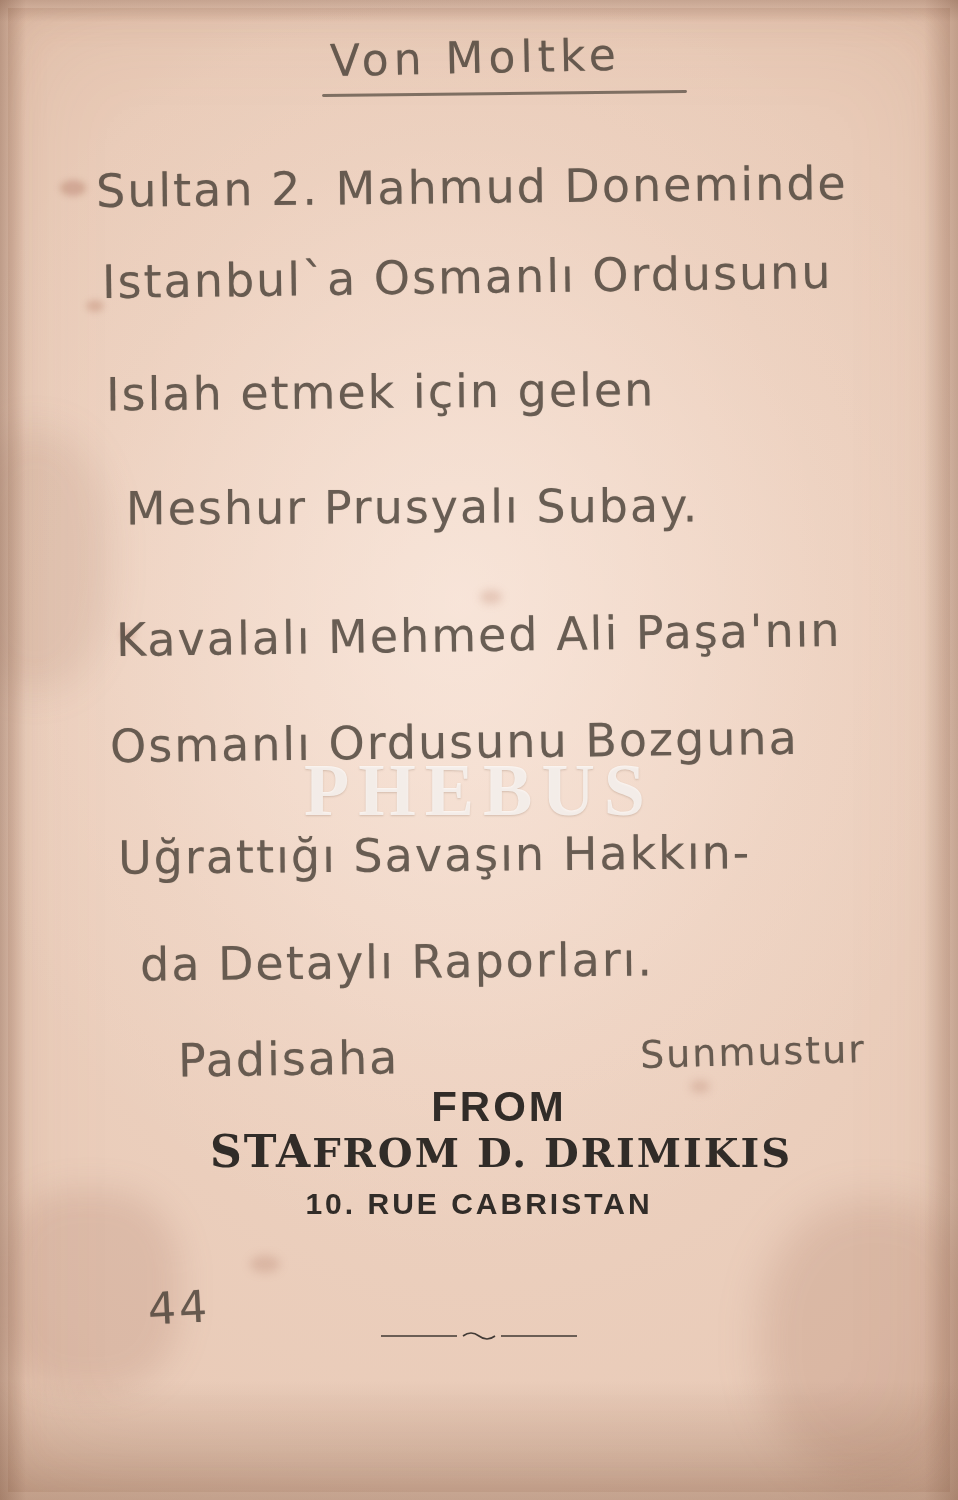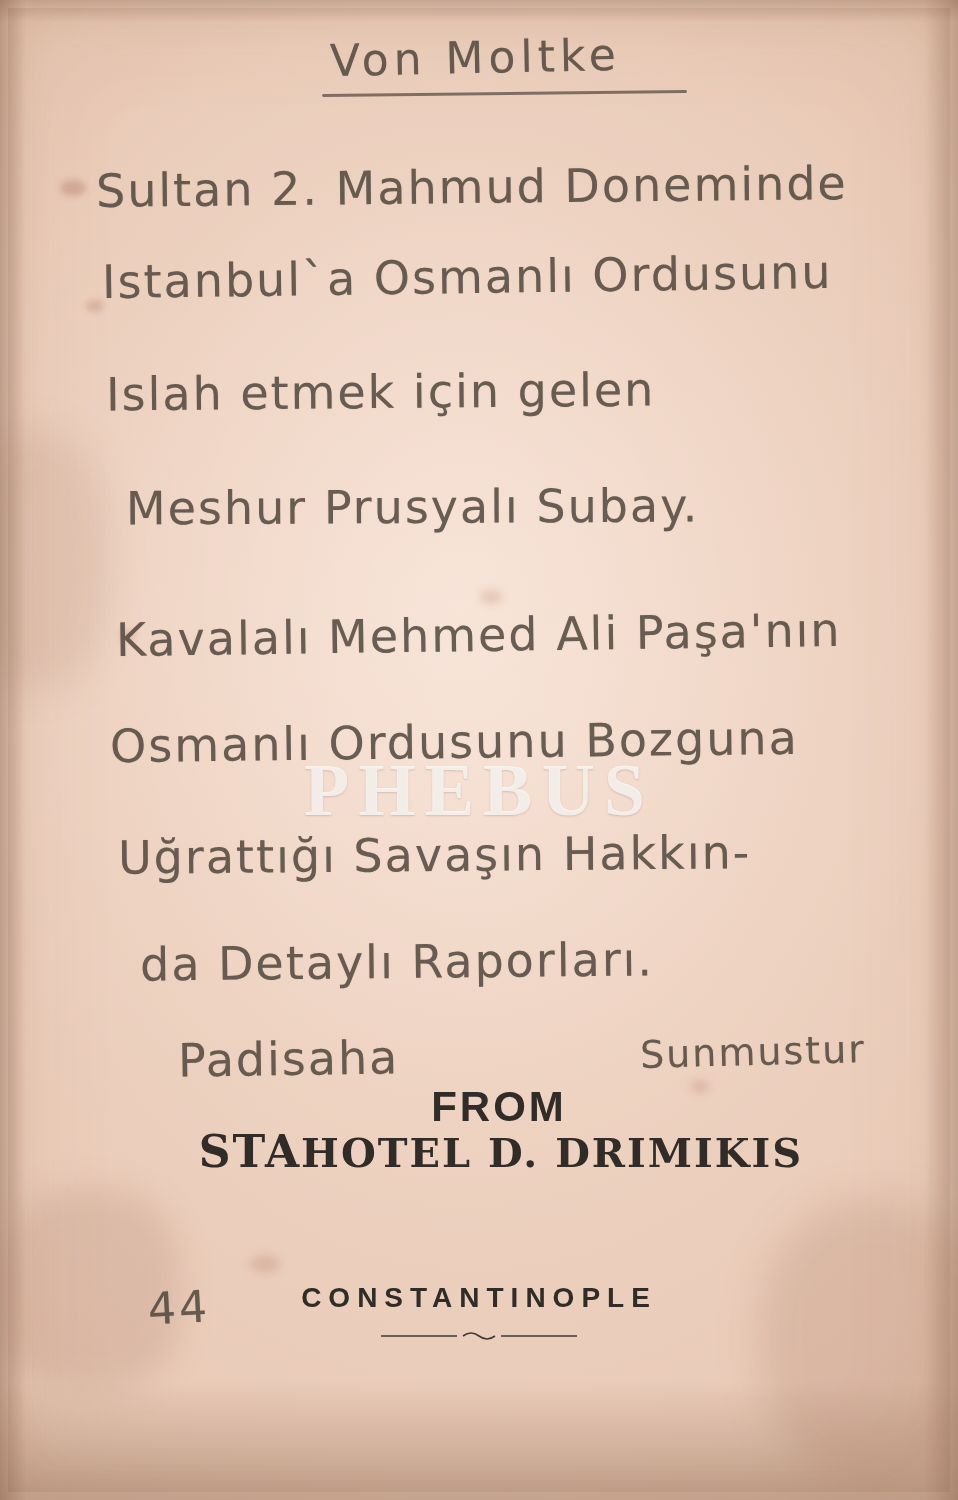--- a/index.html
+++ b/index.html
@@ -193,26 +193,26 @@
   <div class="hand hand-line" style="left:118px; top:828px; transform: rotate(-0.5deg);">Uğrattığı Savaşın Hakkın-</div>
   <div class="hand hand-line" style="left:140px; top:935px; transform: rotate(-0.6deg);">da Detaylı Raporları.</div>
   <div class="hand hand-line" style="left:178px; top:1032px; transform: rotate(-0.8deg);">Padisaha</div>
   <div class="hand hand-line" style="left:640px; top:1030px; font-size:38px; transform: rotate(-1.5deg);">Sunmustur</div>
 
   <div class="watermark" style="top:748px;">PHEBUS</div>
 
   <div class="stamp stamp-from" style="top:1083px;">FROM</div>
 
   <div class="stamp stamp-name" style="top:1126px;">
-    <span class="lead">STA</span><span>HOTEL D. DRIMIKIS</span>
+    <span class="lead">STA</span><span>FROM D. DRIMIKIS</span>
   </div>
 
-
-
-  <div class="stamp stamp-city" style="top:1282px;">CONSTANTINOPLE</div>
+  <div class="stamp stamp-addr" style="top:1187px;">10. RUE CABRISTAN</div>
+
+
 
   <svg class="stamp-flourish" style="top:1330px;" viewBox="0 0 200 10">
     <path d="M2 6 L78 6 M122 6 L198 6" stroke="#23201d" stroke-width="1.6" fill="none" opacity="0.85"></path>
     <path d="M84 6 q8 -6 16 0 q8 6 16 0" stroke="#23201d" stroke-width="1.6" fill="none" opacity="0.85"></path>
   </svg>
 
   <div class="hand hand-num" style="left:148px; top:1282px;">44</div>
 
 </div>
 

